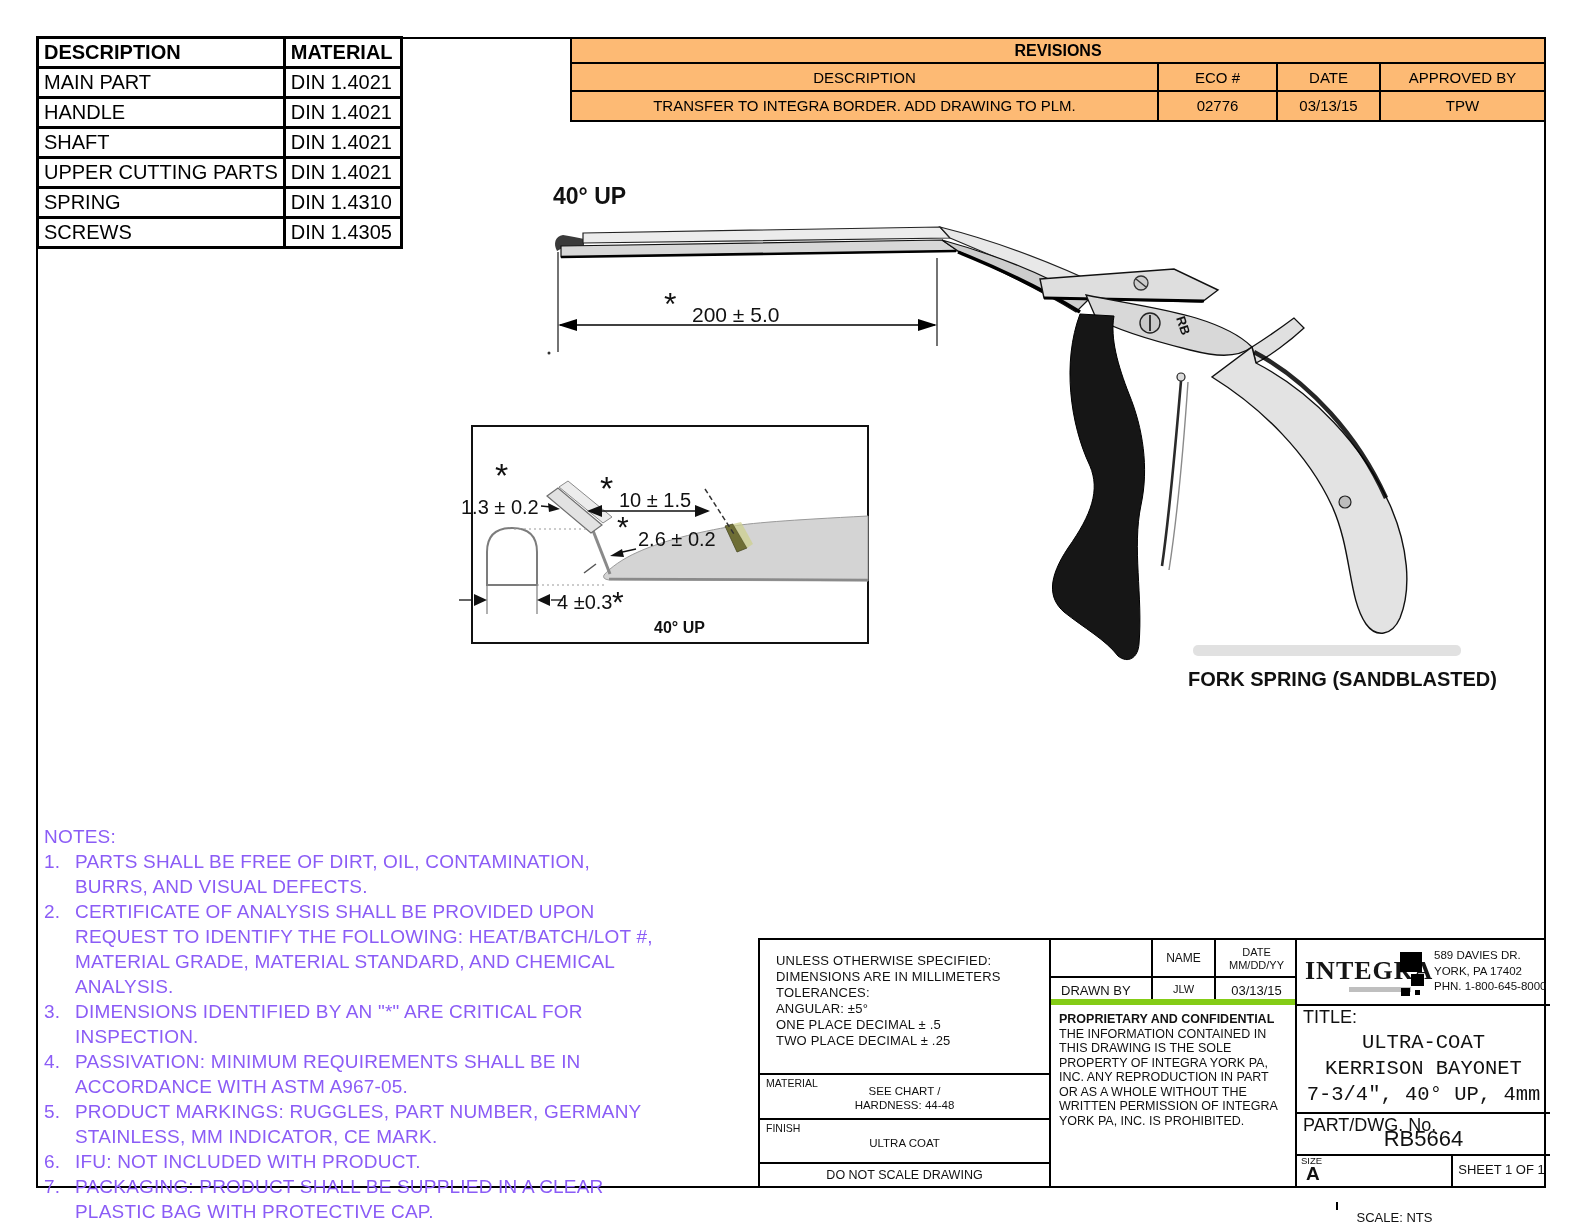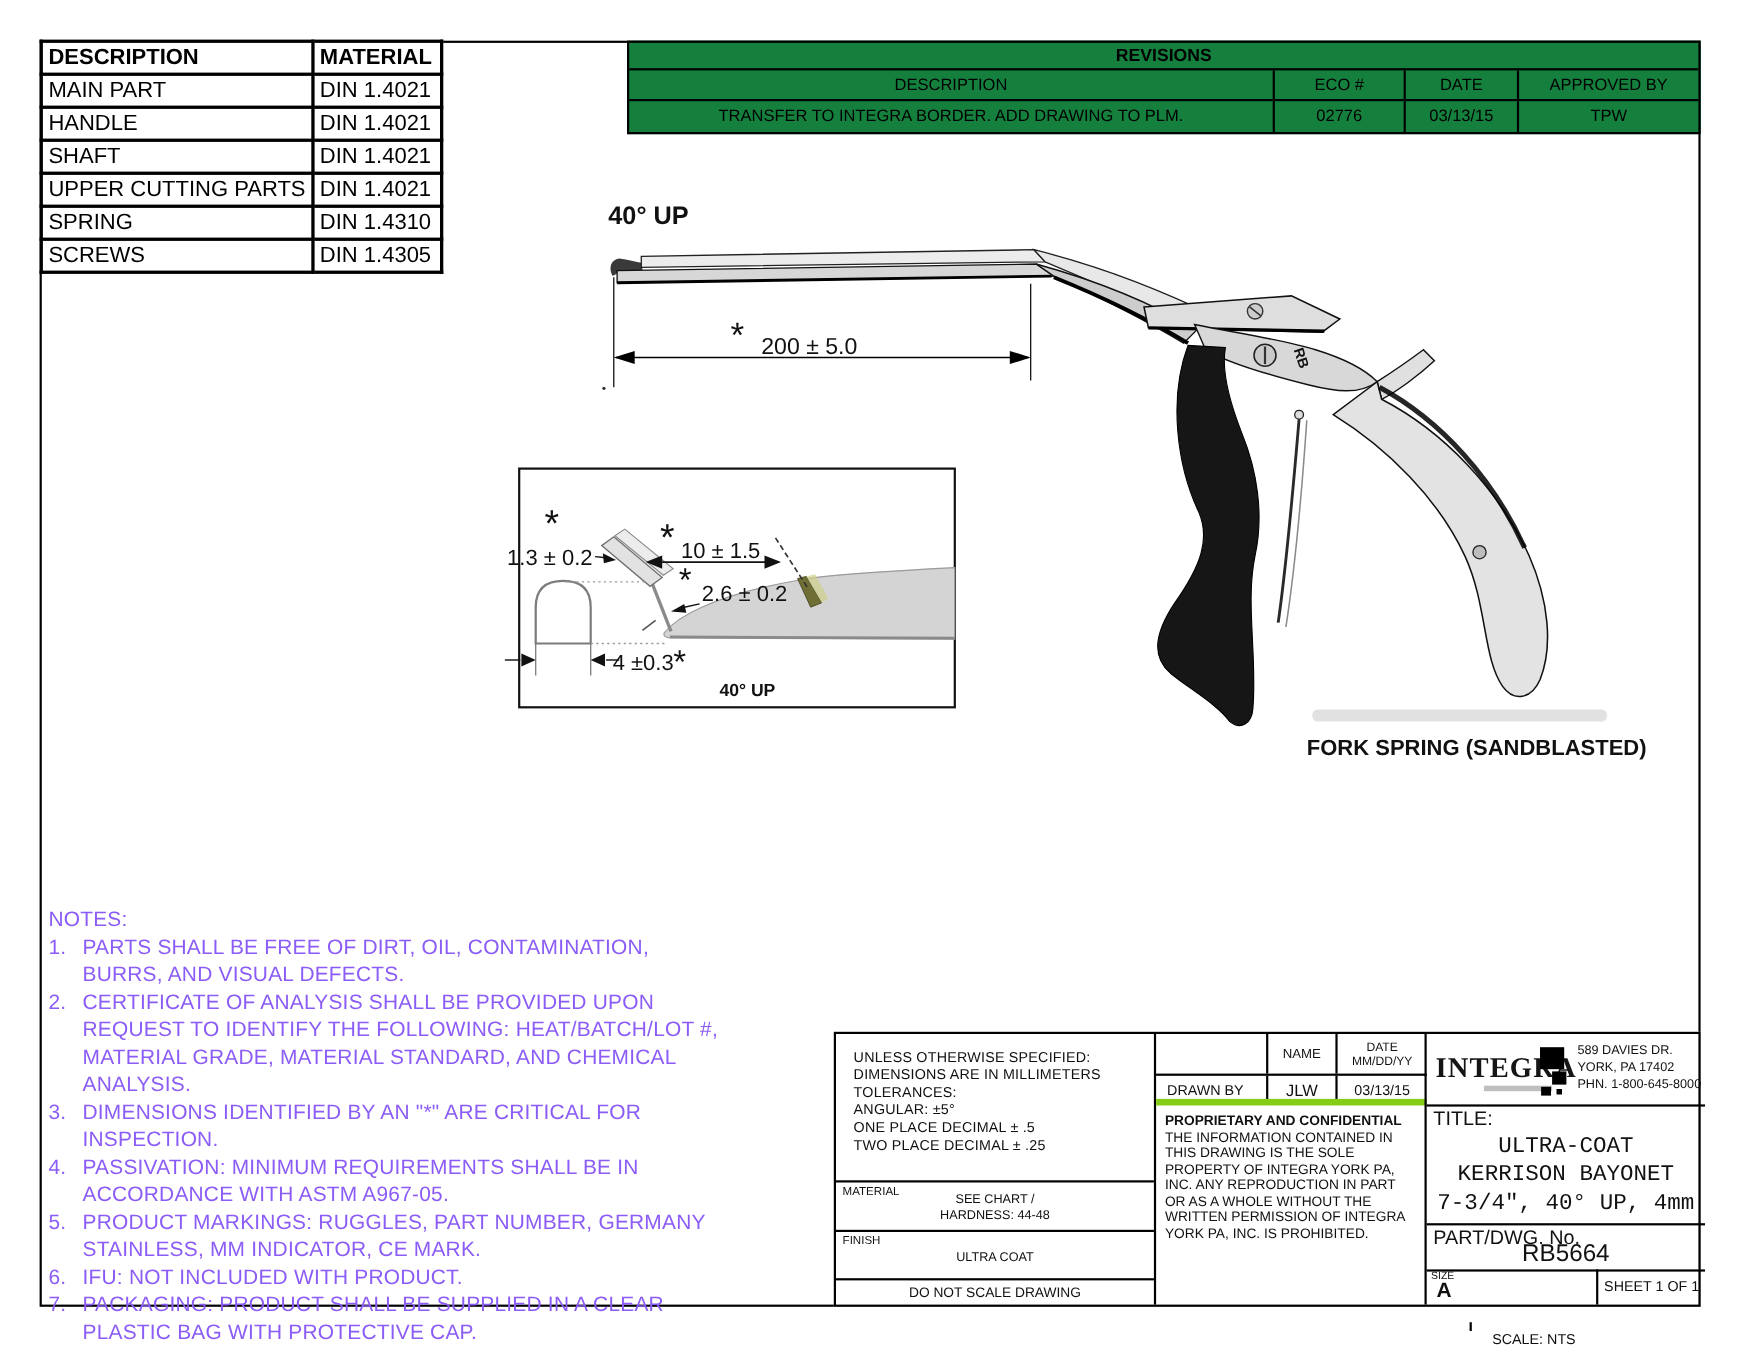--- a/index.html
+++ b/index.html
@@ -11,21 +11,21 @@
                 border:2px solid #000;}
 
   
   .materials{position:absolute;left:36px;top:36px;border-collapse:collapse;background:#fff;}
   .materials td,.materials th{border:3px solid #000;height:27px;padding:0 5px;
       font-size:20px;text-align:left;white-space:nowrap;background:#fff;}
   .materials th{font-weight:bold;}
 
   
   .rev{position:absolute;left:570px;top:37px;width:976px;box-sizing:border-box;
-       border:2px solid #000;background:#15803d;}
+       border:2px solid #000;background:#fdba74;}
   .rev-title{height:23px;line-height:23px;text-align:center;font-weight:bold;font-size:16px;
        border-bottom:2px solid #000;}
   .rev-grid{display:grid;grid-template-columns:585px 119px 103px 1fr;}
   .rev-grid>div{height:28px;line-height:28px;text-align:center;font-size:15px;
        box-sizing:border-box;}
   .rev-grid>div.cl{border-left:2px solid #000;}
   .rev-grid>div.hb{border-bottom:2px solid #000;}
 
   
   .notes{position:absolute;left:44px;top:824px;width:648px;font-size:19px;line-height:25px;
@@ -287,21 +287,21 @@
       <div class="tb-minirow" style="top:0;height:38px;border-bottom:2px solid #000;">
         <div style="width:100px;"></div>
         <div style="width:63px;border-left:2px solid #000;padding-top:11px;font-size:12px;">NAME</div>
         <div style="width:83px;border-left:2px solid #000;font-size:11px;line-height:13px;padding-top:6px;">
           <div>DATE</div>
           <div>MM/DD/YY</div>
         </div>
       </div>
       <div class="tb-minirow" style="top:38px;height:27px;border-bottom:6px solid #84cc16;">
         <div style="width:100px;text-align:left;padding:5px 0 0 10px;font-size:13px;">DRAWN BY</div>
-        <div style="width:63px;border-left:2px solid #000;padding-top:5px;font-size:15px;">JLW</div>
+        <div style="width:63px;border-left:2px solid #000;padding-top:5px;font-size:11px;">JLW</div>
         <div style="width:83px;border-left:2px solid #000;padding-top:5px;font-size:13px;">03/13/15</div>
       </div>
       <div class="tb-prop">
         <b>PROPRIETARY AND CONFIDENTIAL</b>
         <div>THE INFORMATION CONTAINED IN THIS DRAWING IS THE SOLE PROPERTY OF INTEGRA YORK PA, INC.  ANY REPRODUCTION IN PART OR AS A WHOLE WITHOUT THE WRITTEN PERMISSION OF INTEGRA YORK PA, INC. IS PROHIBITED.</div>
       </div>
     </div>
 
     <div class="abs tb-right">
       <div class="tb-logo">

